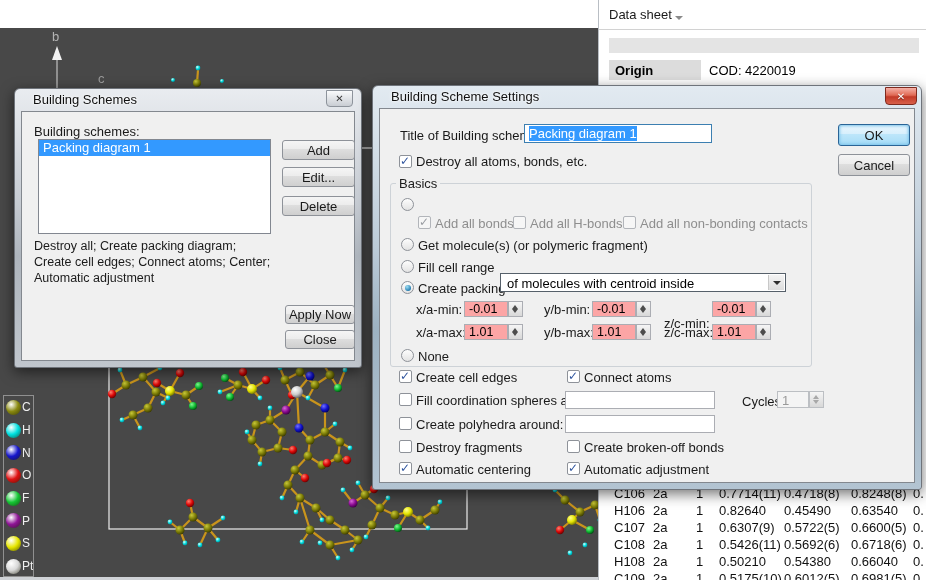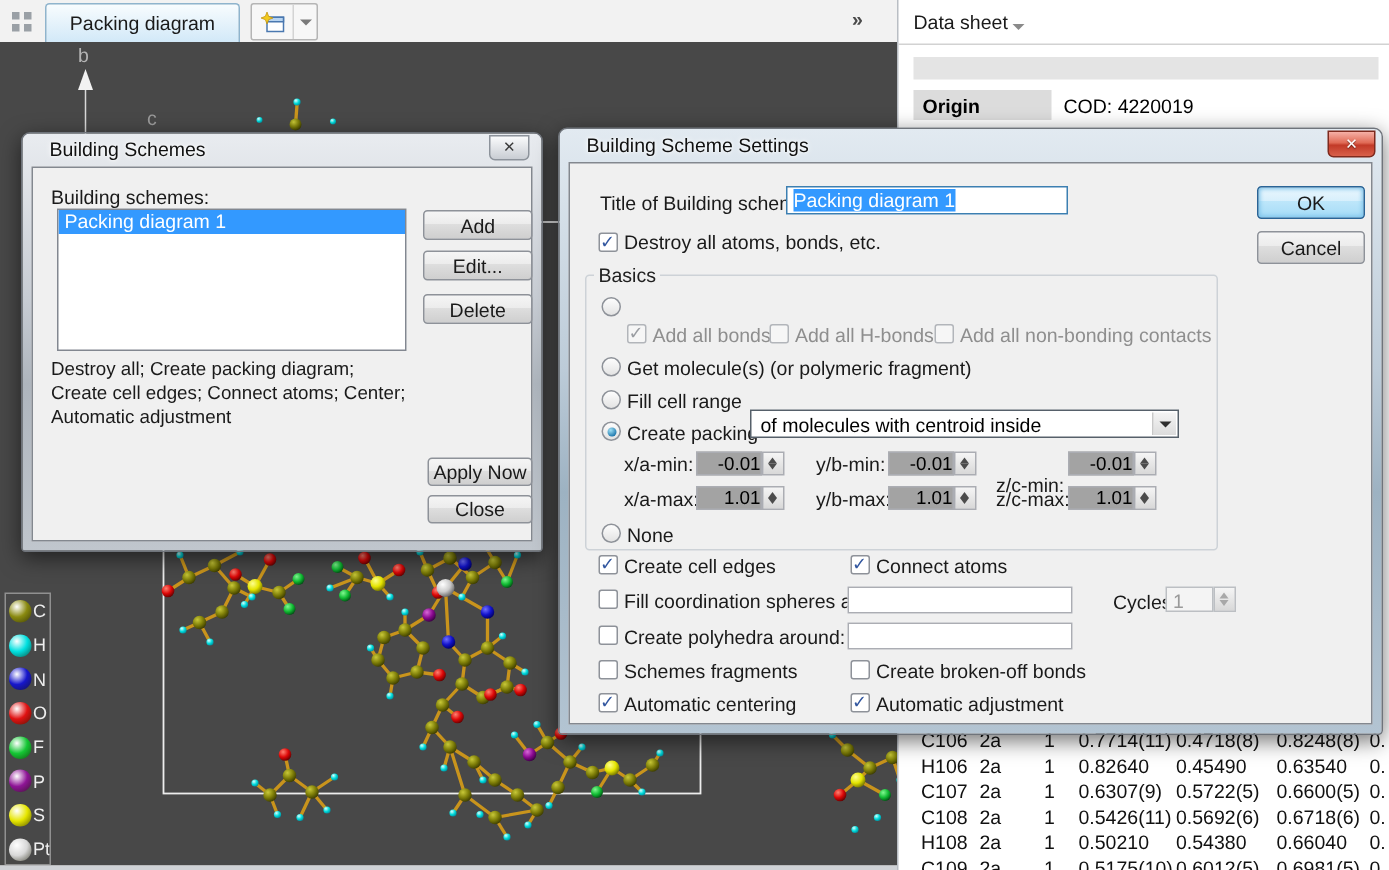--- a/index.html
+++ b/index.html
@@ -67,21 +67,21 @@
 
   .cb{position:absolute;width:13px;height:13px;background:#fff;border:1px solid #8e9299;border-radius:2px;}
   .cb.checked::after{content:"✓";position:absolute;left:0px;top:-2px;font-size:12px;font-weight:bold;color:#31569f;}
   .cb.dis{border-color:#b2b5ba;background:#f6f6f6;}
   .cb.dis.checked::after{color:#9a9da2;}
   .radio{position:absolute;width:13px;height:13px;border-radius:50%;background:linear-gradient(#fdfdfd,#e3e3e3);border:1px solid #8e9299;}
   .radio.sel::after{content:"";position:absolute;left:2.5px;top:2.5px;width:6px;height:6px;border-radius:50%;
     background:radial-gradient(circle at 35% 30%,#9fe0f5,#1f78ad 75%);}
 
   .tfield{position:absolute;background:#fff;border:1px solid #abadb3;font-size:13px;padding:1px 0 0 4px;}
-  .spinfield{position:absolute;width:44px;height:16px;background:#a3a3a3;border:1px solid #abadb3;font-size:12.5px;padding:0 0 0 4px;line-height:15px;text-align:right;}
+  .spinfield{position:absolute;width:44px;height:16px;background:#fca5a5;border:1px solid #abadb3;font-size:12.5px;padding:0 0 0 4px;line-height:15px;}
   .spinner{position:absolute;width:15px;height:16px;background:linear-gradient(#f5f5f5,#d8d8d8);border:1px solid #abadb3;}
   .spinner i{position:absolute;left:3px;width:0;height:0;border-left:3.5px solid transparent;border-right:3.5px solid transparent;}
   .spinner .up{top:3px;border-bottom:4px solid #4c4c4c;}
   .spinner .dn{bottom:3px;border-top:4px solid #4c4c4c;}
   .spinner.dis .up{border-bottom-color:#a8a8a8;}
   .spinner.dis .dn{border-top-color:#a8a8a8;}
 
   .groupbox{position:absolute;border:1px solid #cdd2d7;border-radius:3px;}
   .group-label{position:absolute;font-size:13px;background:#f0f0f0;padding:0 3px;z-index:2;color:#202020;}
 
@@ -95,44 +95,20 @@
   .list-item.sel{background:#3399ff;color:#fff;}
 
   .sel-text{background:#3399ff;color:#fff;}
   .desc{position:absolute;font-size:12.5px;line-height:1.28;color:#1a1a1a;}
 </style>
 </head>
 <body>
 
 <div class="screen">
 
-  <div class="tabbar">
-    <span class="grid-icon">
-        <i></i>
-        <i></i>
-        <i></i>
-        <i></i>
-      </span>
-    <div class="tab">
-      <span>Packing diagram</span>
-    </div>
-    <div class="newwin-btn">
-      <span class="icon-part">
-        <svg width="16" height="14" viewBox="0 0 16 14">
-          <rect x="4" y="3.5" width="11" height="9.5" fill="#ffffff" stroke="#4a78b0"></rect>
-          <rect x="4" y="3.5" width="11" height="3" fill="#b8d4f0" stroke="#4a78b0"></rect>
-          <path d="M4 0 L5.1 2.9 L8 4 L5.1 5.1 L4 8 L2.9 5.1 L0 4 L2.9 2.9 Z" fill="#f2ca1e" stroke="#c19210" stroke-width="0.5"></path>
-        </svg>
-      </span>
-      <span class="arrow-part">
-          <i class="tri-down"></i>
-        </span>
-    </div>
-    <span class="chevron">»</span>
-  </div>
 
   <div class="canvas">
     <svg id="molsvg" width="598" height="549" viewBox="0 0 598 549">
       <defs>
         <radialGradient id="gC" cx="35%" cy="30%" r="75%">
             <stop offset="0%" stop-color="#c8c838"></stop>
             <stop offset="55%" stop-color="#7e7e08"></stop>
             <stop offset="100%" stop-color="#3a3a00"></stop>
           </radialGradient>
         <radialGradient id="gH" cx="35%" cy="30%" r="75%">
@@ -585,21 +561,21 @@
       <span class="spinner dis" style="left:429px;top:282px;height:17px;border-color:#bcbfc3">
           <i class="up"></i>
           <i class="dn"></i>
         </span>
 
       <span class="cb" style="left:19px;top:308px"></span>
       <span class="lbl" style="left:36px;top:309px">Create polyhedra around:</span>
       <div class="tfield" style="left:185px;top:306px;width:150px;height:18px"></div>
 
       <span class="cb" style="left:19px;top:331px"></span>
-      <span class="lbl" style="left:36px;top:332px">Schemes fragments</span>
+      <span class="lbl" style="left:36px;top:332px">Destroy fragments</span>
       <span class="cb" style="left:187px;top:331px"></span>
       <span class="lbl" style="left:204px;top:332px">Create broken-off bonds</span>
 
       <span class="cb checked" style="left:19px;top:353px"></span>
       <span class="lbl" style="left:36px;top:354px">Automatic centering</span>
       <span class="cb checked" style="left:187px;top:353px"></span>
       <span class="lbl" style="left:204px;top:354px">Automatic adjustment</span>
     <span class="lbl" style="left:36px;top:194px;width:44px;text-align:right">x/a-min:</span>
      <span class="spinfield" style="left:84px;top:192px">-0.01</span>
      <span class="spinner" style="left:128px;top:192px">

